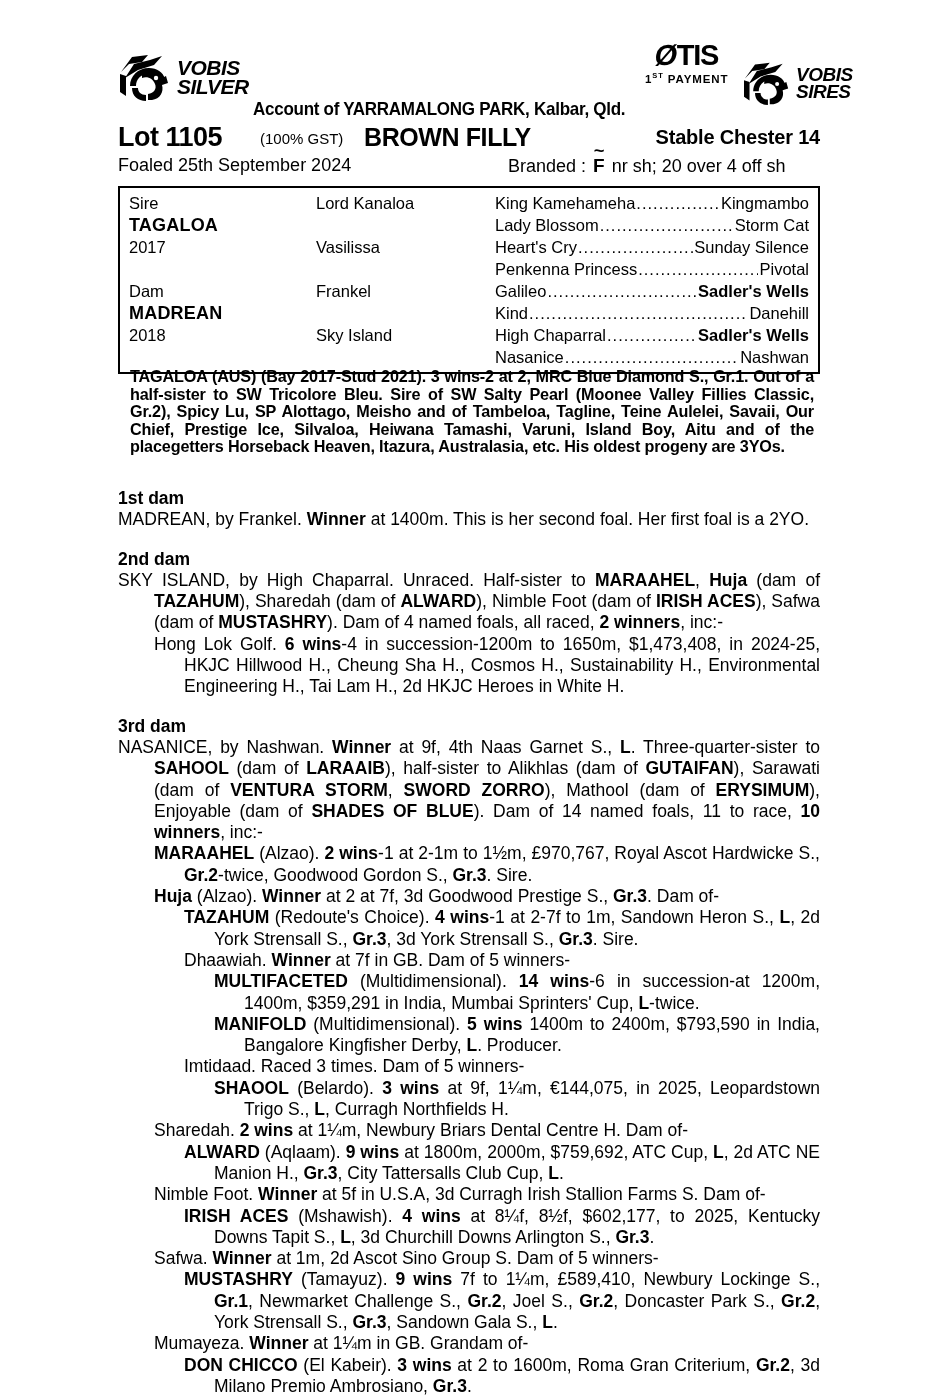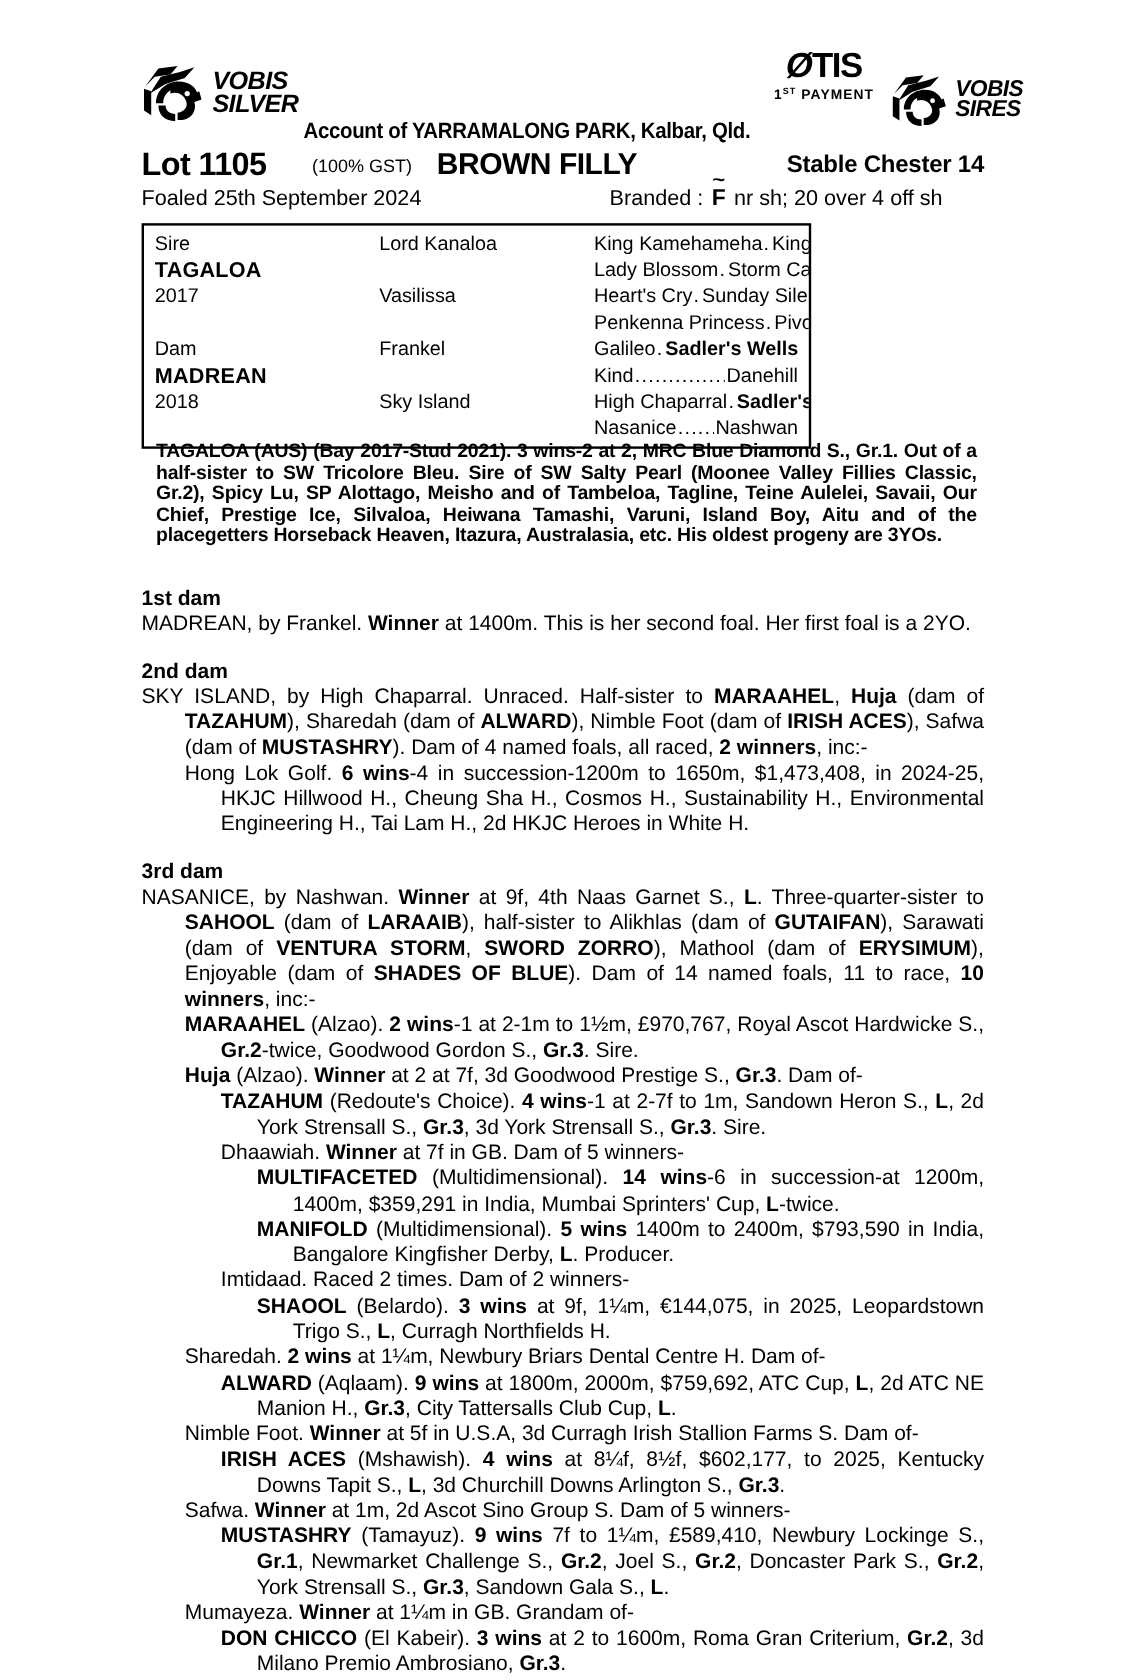--- a/index.html
+++ b/index.html
@@ -173,21 +173,21 @@
     font-size: 16px;
     font-weight: bold;
     line-height: 1;
   }
 
   
   .ped-table {
     position: absolute;
     left: 118px;
     top: 186px;
-    width: 558px;
+    width: 702px;
     border: 2.5px solid #000;
     box-sizing: border-box;
     padding: 4px 0 4px 0;
   }
   .ped-row {
     display: flex;
     height: 22px;
     align-items: flex-start;
     font-size: 16.5px;
     line-height: 22px;
@@ -413,21 +413,21 @@
       <div class="entry lvl1">Hong Lok Golf. <b>6 wins</b>-4 in succession-1200m to 1650m, $1,473,408, in 2024-25, HKJC Hillwood H., Cheung Sha H., Cosmos H., Sustainability H., Environmental Engineering H., Tai Lam H., 2d HKJC Heroes in White H.</div>
       <div class="gap"></div>
       <div class="dam-head">3rd dam</div>
       <div class="entry lvl0">NASANICE, by Nashwan. <b>Winner</b> at 9f, 4th Naas Garnet S., <b>L</b>. Three-quarter-sister to <b>SAHOOL</b> (dam of <b>LARAAIB</b>), half-sister to Alikhlas (dam of <b>GUTAIFAN</b>), Sarawati (dam of <b>VENTURA STORM</b>, <b>SWORD ZORRO</b>), Mathool (dam of <b>ERYSIMUM</b>), Enjoyable (dam of <b>SHADES OF BLUE</b>). Dam of 14 named foals, 11 to race, <b>10 winners</b>, inc:-</div>
       <div class="entry lvl1"><b>MARAAHEL</b> (Alzao). <b>2 wins</b>-1 at 2-1m to 1½m, £970,767, Royal Ascot Hardwicke S., <b>Gr.2</b>-twice, Goodwood Gordon S., <b>Gr.3</b>. Sire.</div>
       <div class="entry lvl1"><b>Huja</b> (Alzao). <b>Winner</b> at 2 at 7f, 3d Goodwood Prestige S., <b>Gr.3</b>. Dam of-</div>
       <div class="entry lvl2"><b>TAZAHUM</b> (Redoute's Choice). <b>4 wins</b>-1 at 2-7f to 1m, Sandown Heron S., <b>L</b>, 2d York Strensall S., <b>Gr.3</b>, 3d York Strensall S., <b>Gr.3</b>. Sire.</div>
       <div class="entry lvl2">Dhaawiah. <b>Winner</b> at 7f in GB. Dam of 5 winners-</div>
       <div class="entry lvl3"><b>MULTIFACETED</b> (Multidimensional). <b>14 wins</b>-6 in succession-at 1200m, 1400m, $359,291 in India, Mumbai Sprinters' Cup, <b>L</b>-twice.</div>
       <div class="entry lvl3"><b>MANIFOLD</b> (Multidimensional). <b>5 wins</b> 1400m to 2400m, $793,590 in India, Bangalore Kingfisher Derby, <b>L</b>. Producer.</div>
-      <div class="entry lvl2">Imtidaad. Raced 2 times. Dam of 2 winners-</div>
+      <div class="entry lvl2">Imtidaad. Raced 3 times. Dam of 5 winners-</div>
       <div class="entry lvl3"><b>SHAOOL</b> (Belardo). <b>3 wins</b> at 9f, 1¼m, €144,075, in 2025, Leopardstown Trigo S., <b>L</b>, Curragh Northfields H.</div>
       <div class="entry lvl1">Sharedah. <b>2 wins</b> at 1¼m, Newbury Briars Dental Centre H. Dam of-</div>
       <div class="entry lvl2"><b>ALWARD</b> (Aqlaam). <b>9 wins</b> at 1800m, 2000m, $759,692, ATC Cup, <b>L</b>, 2d ATC NE Manion H., <b>Gr.3</b>, City Tattersalls Club Cup, <b>L</b>.</div>
       <div class="entry lvl1">Nimble Foot. <b>Winner</b> at 5f in U.S.A, 3d Curragh Irish Stallion Farms S. Dam of-</div>
       <div class="entry lvl2"><b>IRISH ACES</b> (Mshawish). <b>4 wins</b> at 8¼f, 8½f, $602,177, to 2025, Kentucky Downs Tapit S., <b>L</b>, 3d Churchill Downs Arlington S., <b>Gr.3</b>.</div>
       <div class="entry lvl1">Safwa. <b>Winner</b> at 1m, 2d Ascot Sino Group S. Dam of 5 winners-</div>
       <div class="entry lvl2"><b>MUSTASHRY</b> (Tamayuz). <b>9 wins</b> 7f to 1¼m, £589,410, Newbury Lockinge S., <b>Gr.1</b>, Newmarket Challenge S., <b>Gr.2</b>, Joel S., <b>Gr.2</b>, Doncaster Park S., <b>Gr.2</b>, York Strensall S., <b>Gr.3</b>, Sandown Gala S., <b>L</b>.</div>
       <div class="entry lvl1">Mumayeza. <b>Winner</b> at 1¼m in GB. Grandam of-</div>
       <div class="entry lvl2"><b>DON CHICCO</b> (El Kabeir). <b>3 wins</b> at 2 to 1600m, Roma Gran Criterium, <b>Gr.2</b>, 3d Milano Premio Ambrosiano, <b>Gr.3</b>.</div>
     </div>

